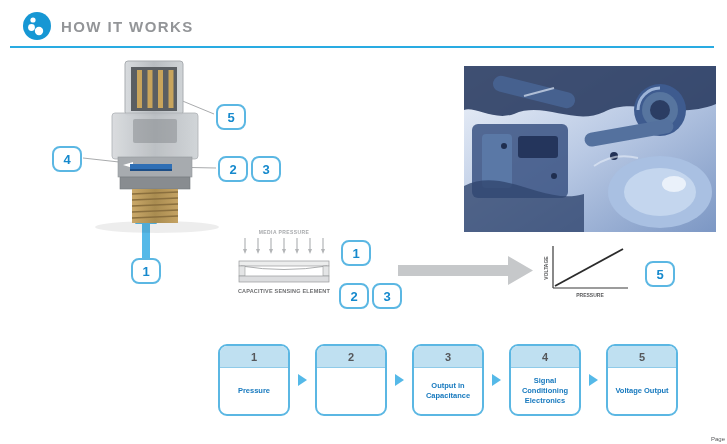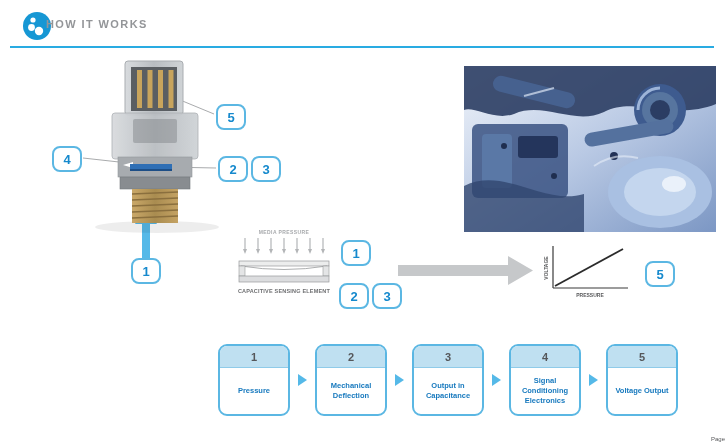--- a/index.html
+++ b/index.html
@@ -1,21 +1,21 @@
 <!DOCTYPE html>
 <html><head>
 <meta charset="utf-8">
 <style>
   * { margin:0; padding:0; box-sizing:border-box; }
   html,body { background:#ffffff; font-family:"Liberation Sans", sans-serif; }
   .page { position:relative; width:727px; height:444px; background:#fff; overflow:hidden; }
 
   
   .logo { position:absolute; left:22px; top:11px; width:30px; height:30px; }
-  .page-title { position:absolute; left:46px; top:18px; font-size:11px; font-weight:bold;
+  .page-title { position:absolute; left:61px; top:18px; font-size:15px; font-weight:bold;
                 color:#939598; letter-spacing:1.4px; }
   .header-rule { position:absolute; left:10px; right:13px; top:46px; height:2px; background:#29ABE2; }
 
   
   .badge { position:absolute; width:30px; height:26px; background:#fff; border:2px solid #5BB7E3;
            border-radius:8px; display:flex; align-items:center; justify-content:center;
            font-size:13px; font-weight:bold; color:#1589CD; z-index:3; }
 
   .annotations { position:absolute; left:0; top:0; z-index:1; }
   .sensor-svg { position:absolute; left:85px; top:55px; z-index:2; }
@@ -192,21 +192,20 @@
   </svg>
 
   <div class="steps">
     <div class="step-box">
       <div class="step-head">1</div>
       <div class="step-body">Pressure</div>
     </div>
     <div class="flow-tri"></div>
     <div class="step-box">
       <div class="step-head">2</div>
-      <div class="step-body">Mechanical Deflection</div>
     </div>
     <div class="flow-tri"></div>
     <div class="step-box">
       <div class="step-head">3</div>
       <div class="step-body">Output in Capacitance</div>
     </div>
     <div class="flow-tri"></div>
     <div class="step-box">
       <div class="step-head">4</div>
       <div class="step-body">Signal Conditioning Electronics</div>

